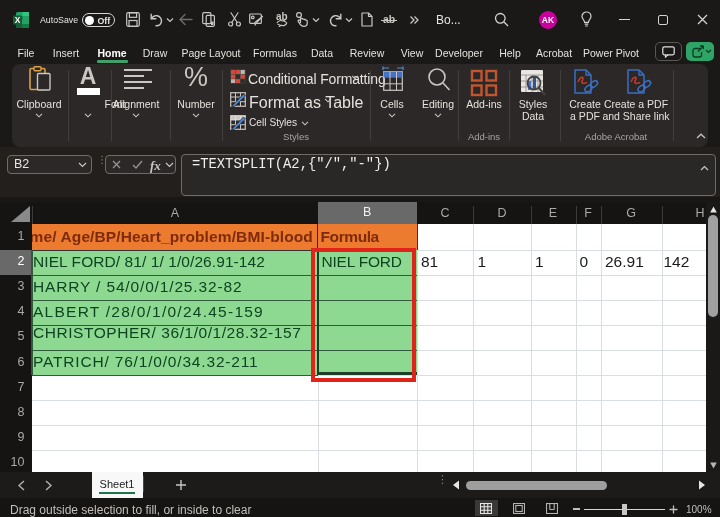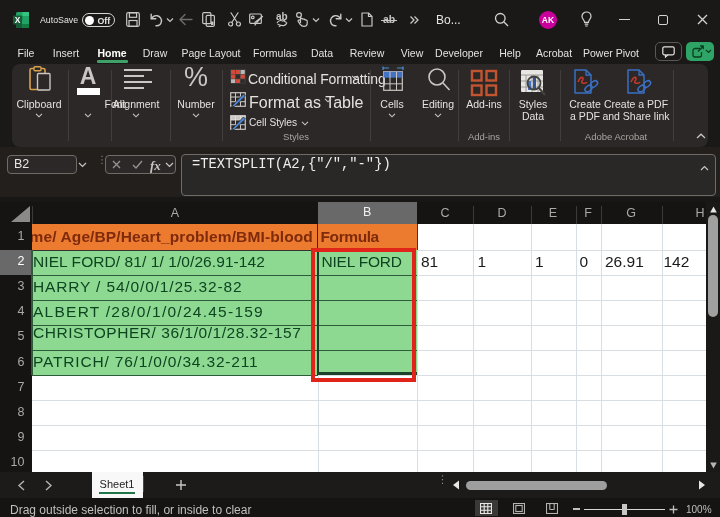--- a/index.html
+++ b/index.html
@@ -297,21 +297,21 @@
 
 <svg class="abs" style="left:626px;top:69px" width="26" height="28" viewBox="0 0 26 28" fill="none">
   <path d="M2,1 L13,1 L18,6 L18,24 L2,24 Z" stroke="#3A6FC4" stroke-width="1.5" stroke-linejoin="round"></path>
   <path d="M13,1 L13,6 L18,6" stroke="#3A6FC4" stroke-width="1.3"></path>
   <path d="M5,13 C8,6 12,8 9,12 C7,14.5 13,15 14,13" stroke="#C0392B" stroke-width="1.6"></path>
   <ellipse cx="15.5" cy="19.5" rx="4" ry="2.6" transform="rotate(-40 15.5 19.5)" stroke="#3A6FC4" stroke-width="1.6"></ellipse>
   <ellipse cx="21" cy="15" rx="4" ry="2.6" transform="rotate(-40 21 15)" stroke="#3A6FC4" stroke-width="1.6"></ellipse>
 </svg>
 
 <div class="abs" style="left:0;top:147px;width:720px;height:50px;background:#221F1C;"></div>
-<div class="abs" style="left:7px;top:155px;width:70px;height:19px;background:#2B2827;border:1px solid #6F6C68;border-radius:4px;color:#E8E5E2;font-size:12.5px;line-height:17px;padding-left:6px;">B2</div>
+<div class="abs" style="left:7px;top:155px;width:85px;height:19px;background:#2B2827;border:1px solid #6F6C68;border-radius:4px;color:#E8E5E2;font-size:12.5px;line-height:17px;padding-left:6px;">B2</div>
 <svg class="abs" style="left:78px;top:162px" width="9" height="6" viewBox="0 0 9 6" fill="none" stroke="#C9C6C3" stroke-width="1.2">
     <path d="M1,1 L4.5,4.5 L8,1"></path>
   </svg>
 <div class="abs" style="left:97px;top:158px;color:#8a8784;font-size:10px;line-height:4.5px;">⋮</div>
 <div class="abs" style="left:105px;top:155px;width:71px;height:19px;background:#2B2827;border:1px solid #6F6C68;border-radius:4px;"></div>
 <svg class="abs" style="left:112px;top:160px" width="9" height="9" viewBox="0 0 9 9" stroke="#97948F" stroke-width="1.3">
     <path d="M1,1 L8,8 M8,1 L1,8"></path>
   </svg>
 <svg class="abs" style="left:132px;top:160px" width="11" height="9" viewBox="0 0 11 9" fill="none" stroke="#97948F" stroke-width="1.3">
     <path d="M1,5 L4,8 L10,1"></path>

